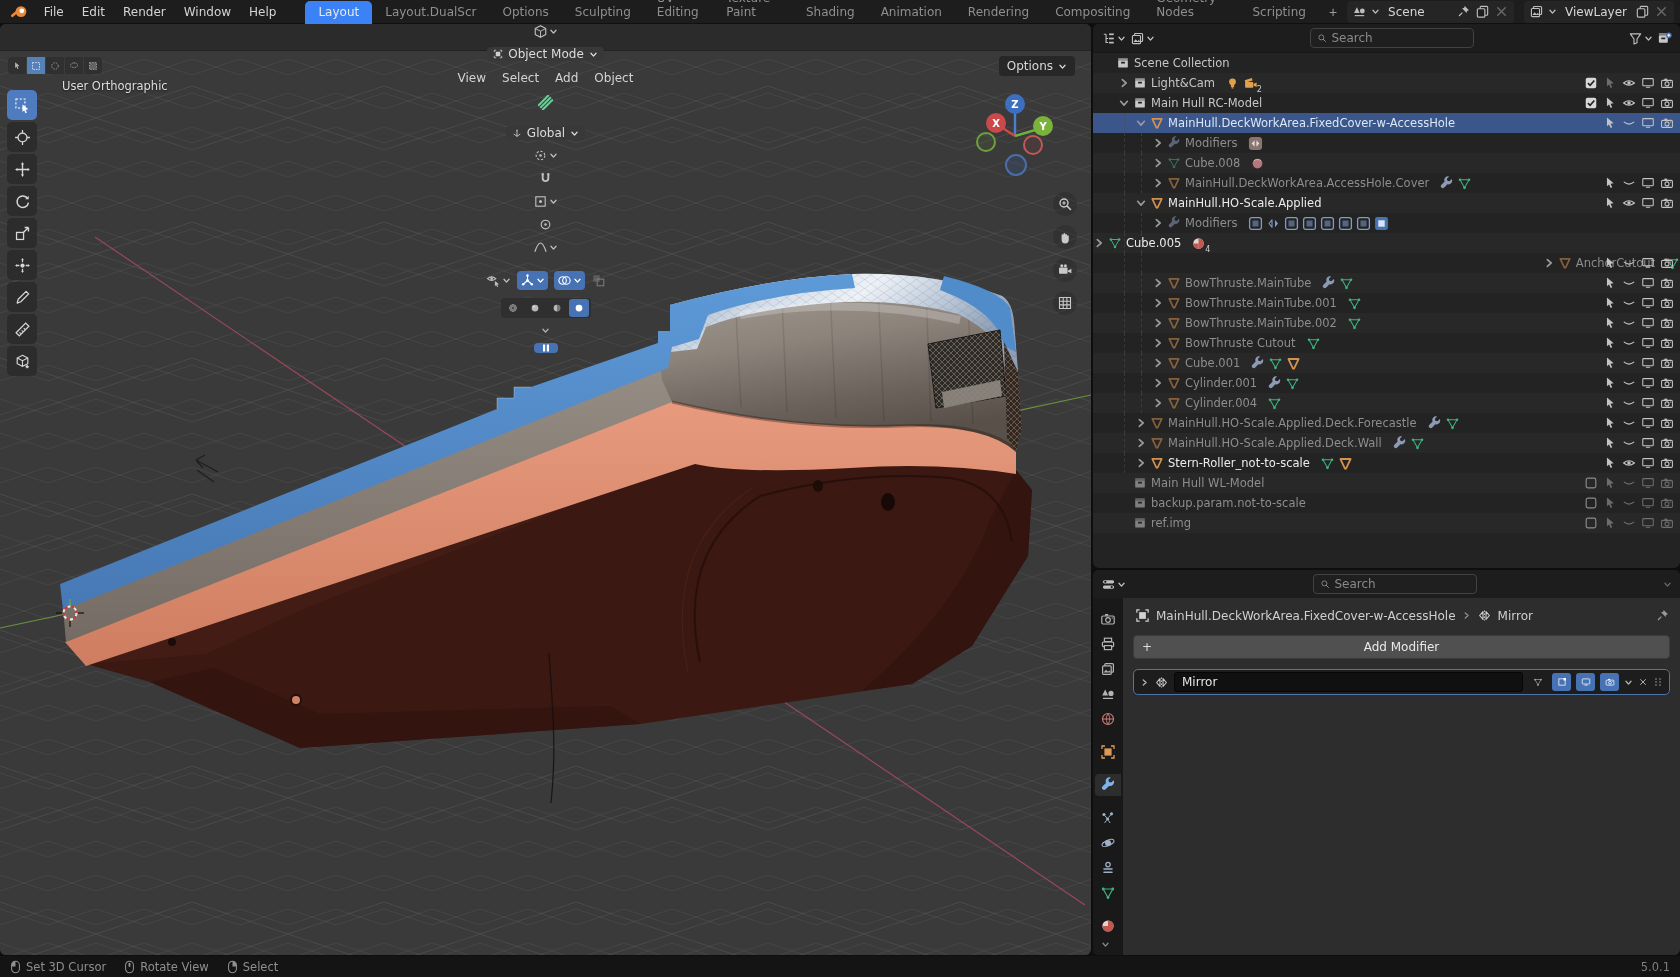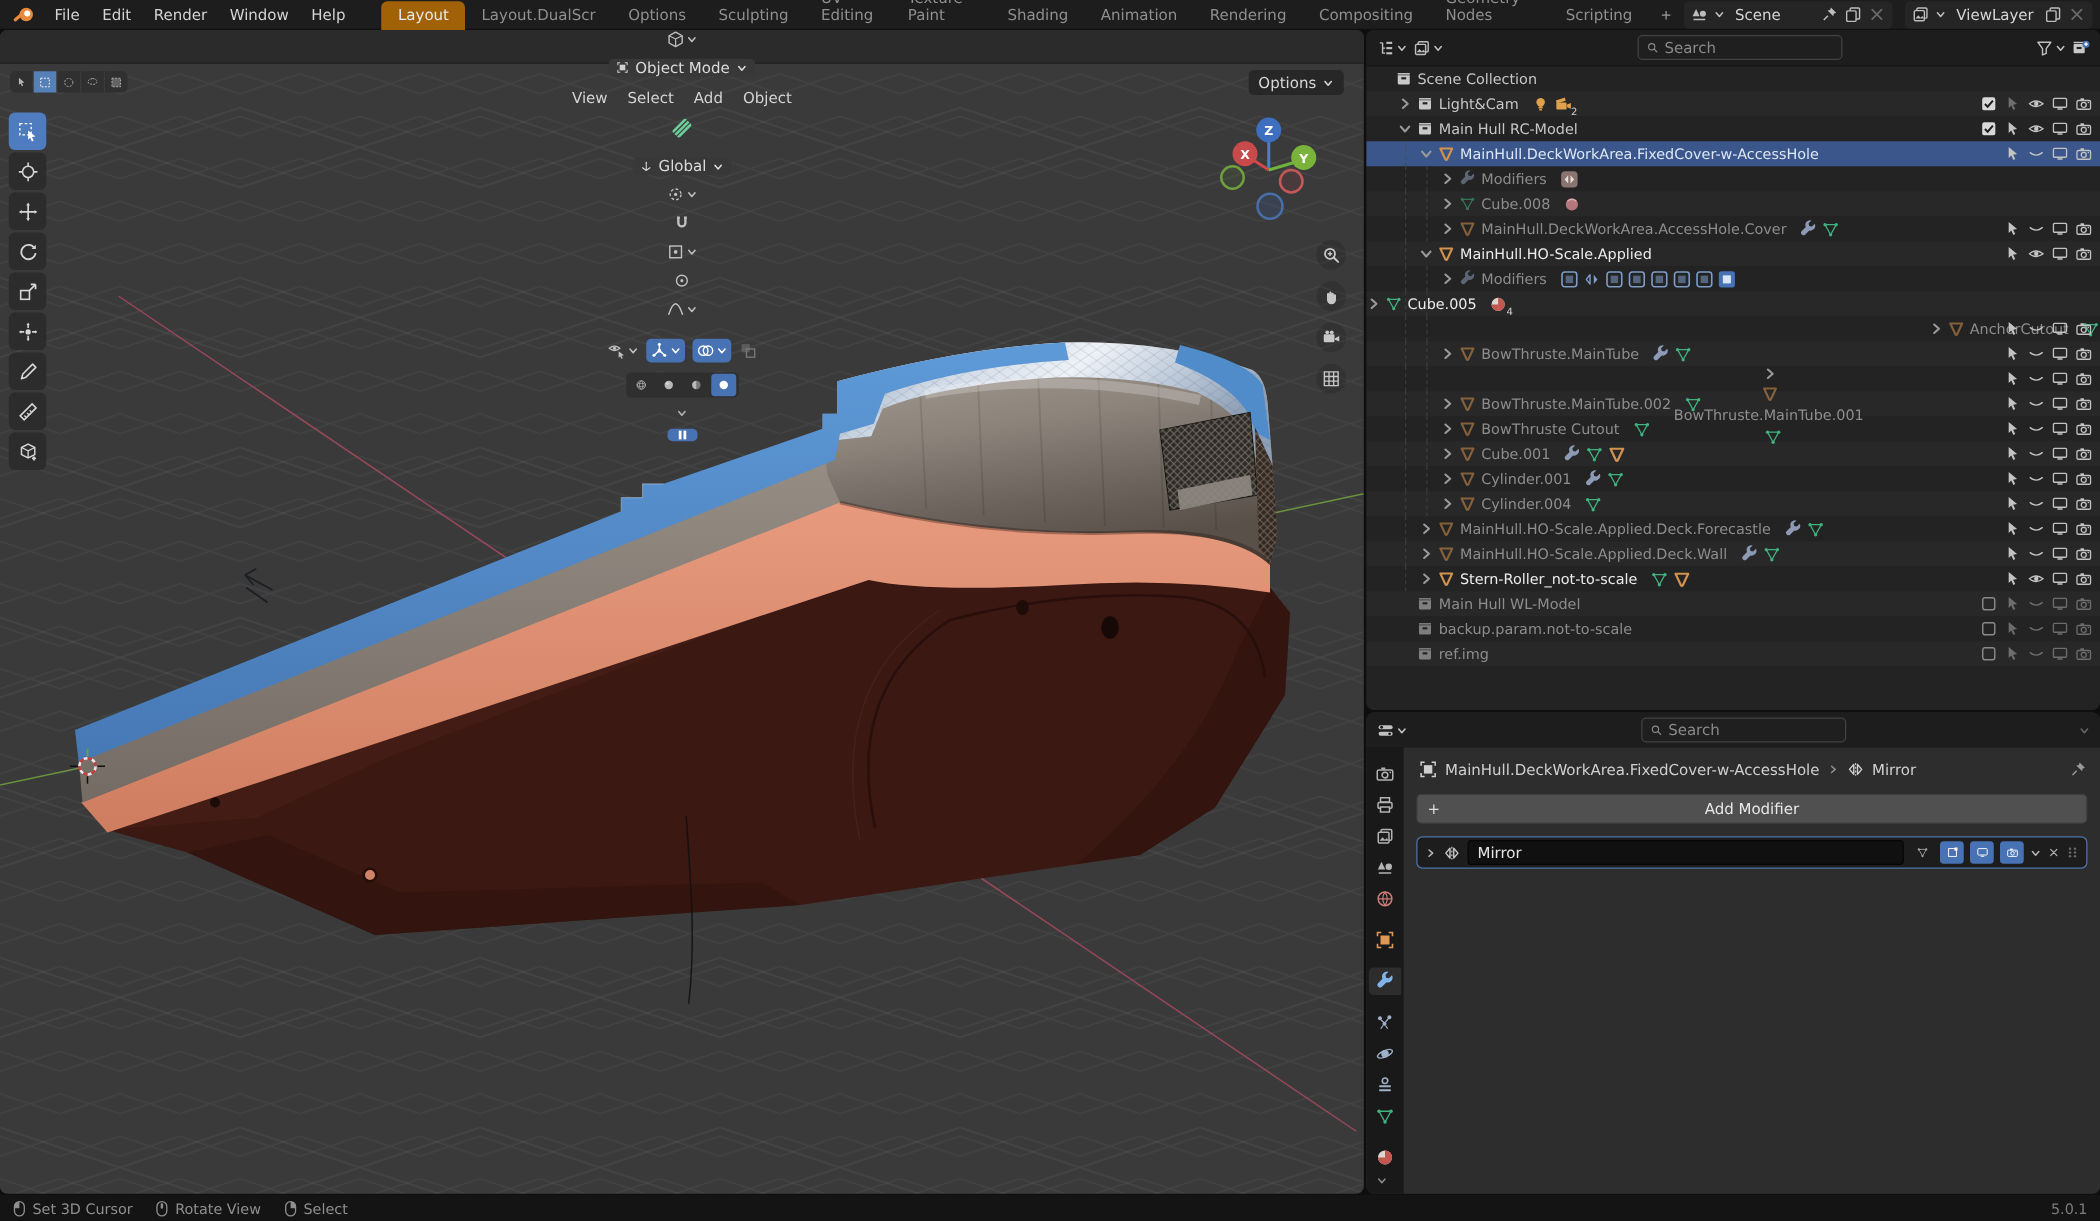--- a/index.html
+++ b/index.html
@@ -10,21 +10,21 @@
   .ic.small{width:10px;height:10px;}
   .ic.tiny{width:9px;height:9px;}
   .dim{opacity:.45;}
   
   .topbar{position:absolute;left:0;top:0;width:1680px;height:24px;background:#1d1d1d;display:flex;align-items:center;gap:2px;padding:0 6px;box-sizing:border-box;border-bottom:1px solid #101010;}
   .logo{width:20px;height:20px;margin:0 4px;display:inline-flex;}
   .logo svg{width:100%;height:100%;}
   .menu-item{padding:2px 9px;color:#d4d4d4;border-radius:3px;cursor:default;}
   .tabs{display:flex;align-items:flex-end;height:24px;margin-left:18px;}
   .ws-tab{padding:4px 13px 5px;color:#8f8f8f;border-radius:5px 5px 0 0;}
-  .ws-tab.active{background:#a16207;color:#e8e8e8;}
+  .ws-tab.active{background:#3b82f6;color:#e8e8e8;}
   .tab-add{background:none;border:none;color:#9a9a9a;font-size:14px;padding:0 8px;line-height:20px;}
   .tb-right{margin-left:auto;display:flex;gap:10px;align-items:center;}
   .scene-group{display:flex;align-items:center;gap:4px;background:#252525;border-radius:4px;padding:2px 5px;height:18px;}
   .tb-field{color:#d6d6d6;min-width:60px;padding:0 4px;}
   .tbi{color:#bdbdbd;}
   
   .viewport{position:absolute;left:0;top:24px;width:1091px;height:931px;background:#3a3a3b;border-radius:6px;overflow:hidden;}
   .outliner{position:absolute;left:1093px;top:24px;width:587px;height:544px;background:#232323;border-radius:6px;overflow:hidden;}
   .properties{position:absolute;left:1093px;top:570px;width:587px;height:385px;background:#2d2d2d;border-radius:6px;overflow:hidden;}
   .statusbar{position:absolute;left:0;top:956px;width:1680px;height:21px;background:#141414;display:flex;align-items:center;padding:0 10px;box-sizing:border-box;color:#8f8f8f;font-size:11.5px;gap:18px;}
@@ -636,20 +636,21 @@
             <span class="ic">
               <svg viewBox="0 0 16 16">
                 <path d="M8 2.2 13 4.7v5.4L8 12.6 3 10.1V4.7Z" fill="none" stroke="currentColor" stroke-width="1.1"></path>
                 <path d="M8 7.2v5.4M3 4.7 8 7.2l5-2.5" fill="none" stroke="currentColor" stroke-width="1"></path>
                 <path d="M12.4 11.4v3M10.9 12.9h3" stroke="currentColor" stroke-width="1.3"></path>
               </svg>
             </span>
           </div>
         </div>
       <div class="vp-info">
+        <div>User Orthographic</div>
       </div>
       <div class="options-btn">
         <span>Options</span>
         <span class="ic tiny">
             <svg viewBox="0 0 10 10">
               <path d="M2.2 3.6 5 6.8 7.8 3.6" fill="none" stroke="currentColor" stroke-width="1.4" stroke-linecap="round" stroke-linejoin="round"></path>
             </svg>
           </span>
       </div>
 
@@ -1374,21 +1375,21 @@
                 <svg viewBox="0 0 16 16">
                   <rect x="1.8" y="5" width="12.4" height="8" rx="1.2" fill="none" stroke="currentColor" stroke-width="1.2"></rect>
                   <circle cx="8" cy="9" r="2.3" fill="none" stroke="currentColor" stroke-width="1.2"></circle>
                   <rect x="5" y="3" width="3.2" height="1.7" fill="currentColor"></rect>
                   <circle cx="12.2" cy="6.9" r=".7" fill="currentColor"></circle>
                 </svg>
               </span>
             </span>
           </span>
         </div>
-        <div class="o-row tone-dim" style="padding-left: 59px; flex-direction: column;">
+        <div class="o-row tone-dim" style="padding-left: 59px;">
           <span class="guide" style="left: 31px;"></span>
           <span class="guide" style="left: 48px;"></span>
           <span class="chev-slot">
             <svg viewBox="0 0 10 10">
               <path d="M3.6 2.2 6.8 5 3.6 7.8" fill="none" stroke="currentColor" stroke-width="1.4" stroke-linecap="round" stroke-linejoin="round"></path>
             </svg>
           </span>
           <span class="ic c-obj ob-ic">
             <svg viewBox="0 0 16 16">
               <path d="M2.6 3.2h10.8l-4.7 10a.8.8 0 0 1-1.4 0Z" fill="none" stroke="currentColor" stroke-width="1.9" stroke-linejoin="round"></path>

